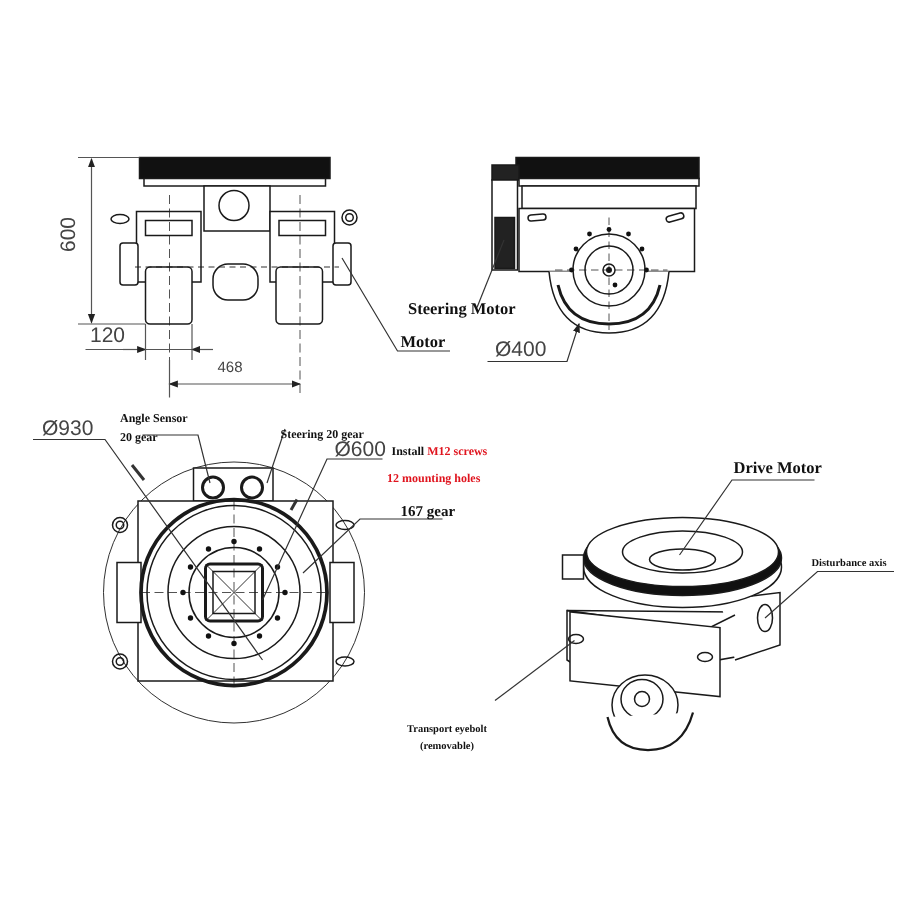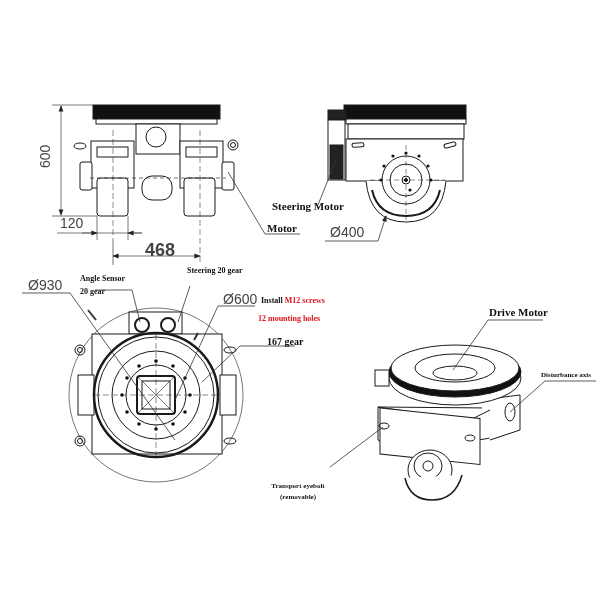--- a/index.html
+++ b/index.html
@@ -170,33 +170,33 @@
   </g>
   <g stroke="#333" stroke-width="0.8" fill="none">
     <polyline points="543,320 488,320 453,370"></polyline>
     <polyline points="596,381 545,381 510,412"></polyline>
     <polyline points="330,467 383,427"></polyline>
   </g>
 </svg>
 
 <div class="dim" style="left:37px; top:168px; font-size:14px; transform:rotate(-90deg); transform-origin:left top;">600</div>
 <div class="dim" style="left:60px; top:215px; font-size:14px;">120</div>
-<div class="dim" style="left:145px; top:240px; font-size:18px;font-weight:bold;">468</div>
+<div class="dim" style="left:145px; top:240px; font-size:10px;">468</div>
 <div class="dim" style="left:330px; top:224px; font-size:14px;">Ø400</div>
 <div class="dim" style="left:28px; top:277px; font-size:14px;">Ø930</div>
 <div class="dim" style="left:223px; top:291px; font-size:14px;">Ø600</div>
 
 <div class="lbl" style="left:272px; top:200px; font-size:11px;">Steering Motor</div>
 <div class="lbl" style="left:267px; top:222px; font-size:11px;">Motor</div>
 
 <div class="lbl" style="left:80px; top:274px; font-size:8px; text-align:left; width:70px;">
   <div>Angle Sensor</div>
   <div style="margin-top:4px;">20 gear</div>
 </div>
-<div class="lbl" style="left:187px; top:266px; font-size:8px;">Steering 20 gear</div>
+<div class="lbl" style="left:187px; top:285px; font-size:8px;">Steering 20 gear</div>
 <div class="lbl" style="left:261px; top:296px; font-size:8px;">
   <span>Install </span><span class="red">M12 screws</span>
 </div>
 <div class="lbl red" style="left:258px; top:314px; font-size:8px;">12 mounting holes</div>
 <div class="lbl" style="left:267px; top:336px; font-size:10px;">167 gear</div>
 
 <div class="lbl" style="left:489px; top:306px; font-size:11px;">Drive Motor</div>
 <div class="lbl" style="left:541px; top:371px; font-size:7px; font-weight:bold;">Disturbance axis</div>
 <div class="lbl" style="left:263px; top:470px; font-size:7px; text-align:center; width:70px;margin-top:12px;">
   <div>Transport eyebolt</div>

